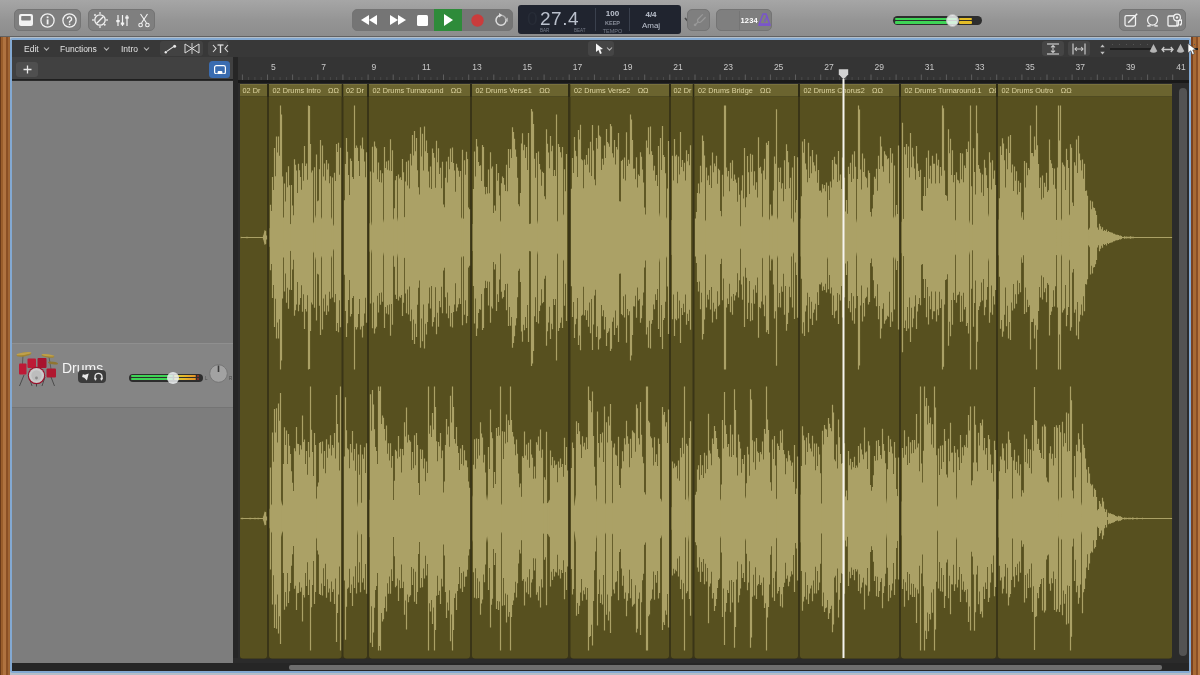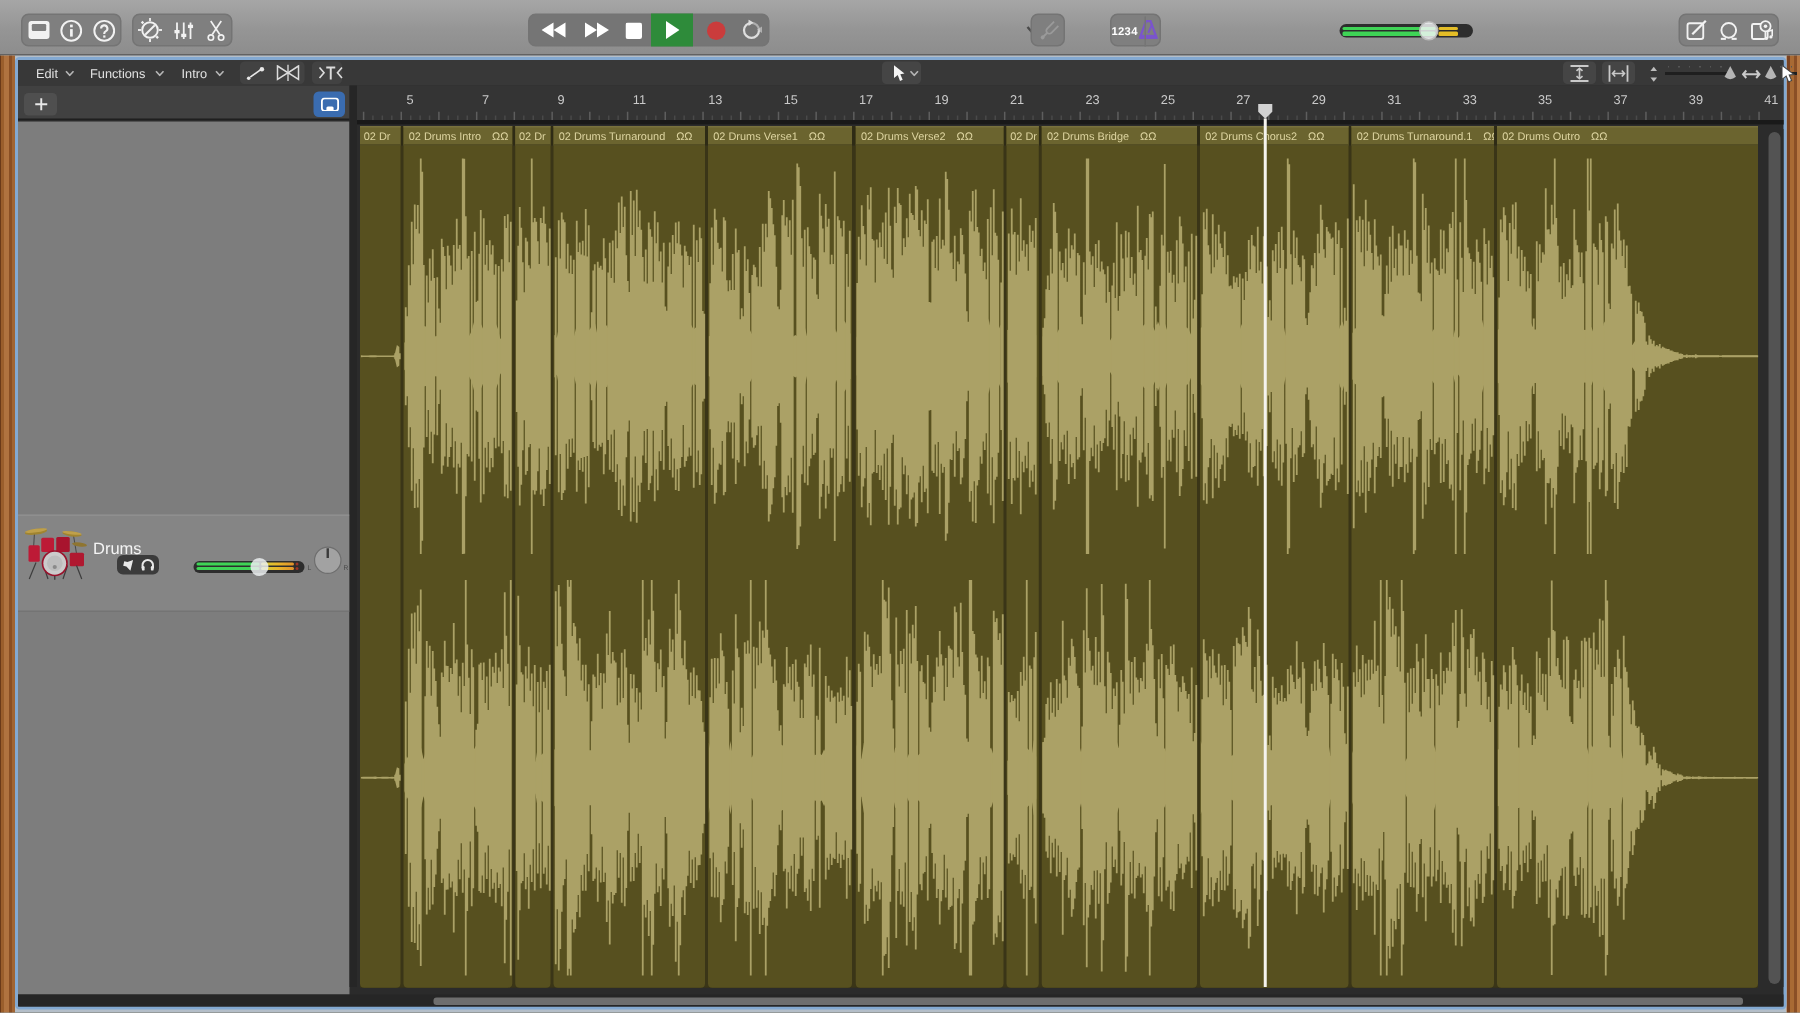--- a/index.html
+++ b/index.html
@@ -95,34 +95,47 @@
         <circle cx="6.5" cy="6.5" r="6.2" fill="#ca3c3c"></circle>
       </svg>
     <svg width="16" height="14" viewBox="0 0 16 14" style="margin-left:9px">
         <path d="M8 2.2 a5 5 0 1 0 5 5" fill="none" stroke="#dedede" stroke-width="1.5"></path>
         <path d="M8 2.2 a5 5 0 0 1 5 5" fill="none" stroke="#dedede" stroke-width="1.5" opacity="0.55"></path>
         <path d="M6 0 l3.4 2.2 -3.4 2.2 z" fill="#dedede"></path>
         <path d="M15 9 l-3.4 -2.2 3.4 -2.2 z" fill="#dedede" opacity="0.55"></path>
       </svg>
   </div>
 
+  <div class="abs" style="left:518px;top:5px;width:163px;height:29px;background:#20242f;border-radius:3px;color:#bcc2ce">
+     <div class="abs" style="left:9px;top:3px;font-size:19px;color:#272c37;letter-spacing:1px">0</div>
+     <div class="abs" style="left:22px;top:3px;font-size:19px;letter-spacing:0.5px;color:#bac0cc">27.4</div>
+     <div class="abs" style="left:22px;top:23px;font-size:4.5px;color:#767c89">BAR</div>
+     <div class="abs" style="left:56px;top:23px;font-size:4.5px;color:#767c89">BEAT</div>
+     <div class="abs" style="left:77px;top:3px;width:1px;height:23px;background:#3a404d"></div>
+     <div class="abs" style="left:78px;top:4px;width:33px;text-align:center;font-size:8px;font-weight:bold">100</div>
+     <div class="abs" style="left:78px;top:15px;width:33px;text-align:center;font-size:5.5px;color:#8a8f9b;font-weight:bold">KEEP</div>
+     <div class="abs" style="left:78px;top:22.5px;width:33px;text-align:center;font-size:5.5px;color:#767c89">TEMPO</div>
+     <div class="abs" style="left:111px;top:3px;width:1px;height:23px;background:#3a404d"></div>
+     <div class="abs" style="left:112px;top:4.5px;width:42px;text-align:center;font-size:8px;font-weight:bold">4/4</div>
+     <div class="abs" style="left:112px;top:16px;width:42px;text-align:center;font-size:8px">Amaj</div>
+  </div>
   <svg width="9" height="6" viewBox="0 0 9 6" style="position:absolute;left:684px;top:17px">
       <path d="M1 1 L4.5 5 L8 1" stroke="#4a4a4a" stroke-width="1.6" fill="none"></path>
     </svg>
 
   <div class="tbgrp" style="left:687px;width:23px">
       <svg width="14" height="16" viewBox="0 0 14 16" style="">
         <g transform="translate(7.2,8.8) rotate(45)">
           <path d="M-2 -7 L-2 -0.5 A2 2 0 0 0 2 -0.5 L2 -7" stroke="#9a9a9a" stroke-width="1.2" fill="none"></path>
           <line x1="0" y1="1.5" x2="0" y2="5" stroke="#9a9a9a" stroke-width="1.2"></line>
           <circle cx="0" cy="5.8" r="1.3" fill="#9a9a9a"></circle>
         </g>
       </svg>
     </div>
-  <div class="tbgrp" style="left:740px;width:34px;justify-content:flex-start">
+  <div class="tbgrp" style="left:716px;width:56px;justify-content:flex-end">
       <div style="position:absolute;left:22px;top:1px;width:1px;height:20px;background:#757575"></div>
      <div style="color:#fff;font-size:7.5px;font-weight:bold;letter-spacing:0.2px">1234</div>
      <svg width="13" height="14" viewBox="0 0 13 14" style="">
         <path d="M5 1 L8 1 L12 12 L1 12 Z" fill="none" stroke="#7a55cc" stroke-width="1.5"></path>
         <rect x="1" y="10.2" width="11" height="2.6" fill="#7a55cc"></rect>
         <line x1="6.5" y1="9" x2="9.2" y2="2.8" stroke="#7a55cc" stroke-width="1.3"></line>
       </svg>
   </div>
 
   <div class="abs" style="left:893px;top:16px;width:89px;height:9px;background:#2d2d2d;border-radius:4.5px">
@@ -584,21 +597,21 @@
 <line x1="13" y1="28" x2="16" y2="37" stroke="#3d3d3d" stroke-width="0.8"></line>
 <line x1="29" y1="28" x2="26" y2="37" stroke="#3d3d3d" stroke-width="0.8"></line>
 <line x1="35" y1="28" x2="38.5" y2="37" stroke="#3d3d3d" stroke-width="0.8"></line>
 <circle cx="20.5" cy="26.5" r="8.7" fill="#99122c"></circle>
 <circle cx="20.5" cy="26.5" r="7.6" fill="#cbcbcb"></circle>
 <circle cx="20.5" cy="26.5" r="5.2" fill="#bdbdbd"></circle>
 <circle cx="20.5" cy="29" r="1.4" fill="#8a8a8a"></circle>
 <line x1="20.5" y1="35" x2="20.5" y2="37.5" stroke="#3d3d3d" stroke-width="0.9"></line>
 </g>
     </svg></div>
-<div class="abs" style="left:62px;top:360px;font-size:11px;color:#f4f4f4">Drums</div>
+<div class="abs" style="left:62px;top:360px;font-size:14px;color:#f4f4f4">Drums</div>
 <div class="abs" style="left:78px;top:370px;width:28px;height:12.5px;background:#3b3b3b;border-radius:4px">
   <svg width="9" height="9" viewBox="0 0 9 9" style="position:absolute;left:3.5px;top:2px">
       <path d="M0.5 3 h2.2 L6 0.8 V8.2 L2.7 6 H0.5 Z" fill="#e8e8e8" transform="rotate(14 4 4)"></path>
     </svg>
   <svg width="9" height="9" viewBox="0 0 9 9" style="position:absolute;left:15.5px;top:2px">
       <path d="M1 7 v-2.2 a3.5 3.5 0 0 1 7 0 V7" fill="none" stroke="#e8e8e8" stroke-width="1.3"></path>
       <rect x="0.6" y="5.4" width="1.8" height="3" rx="0.8" fill="#e8e8e8"></rect>
       <rect x="6.6" y="5.4" width="1.8" height="3" rx="0.8" fill="#e8e8e8"></rect>
     </svg>
 </div>

